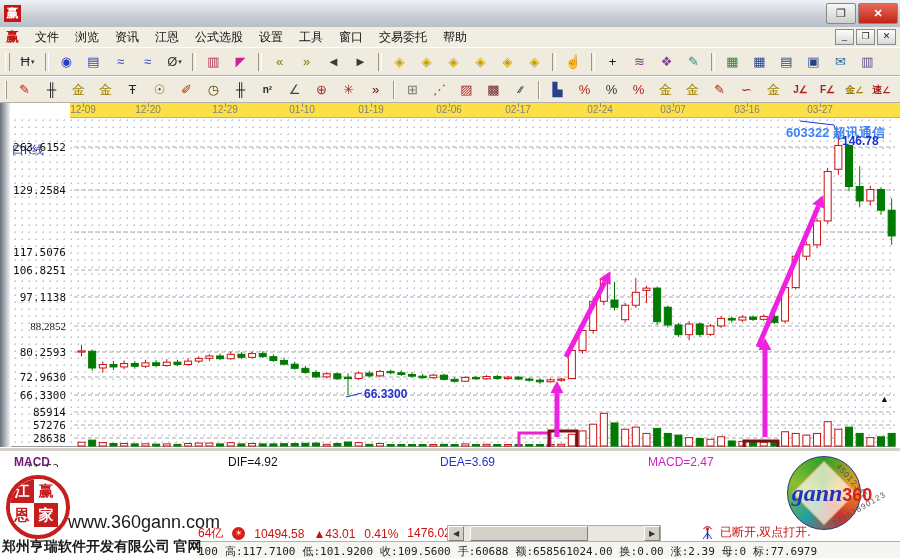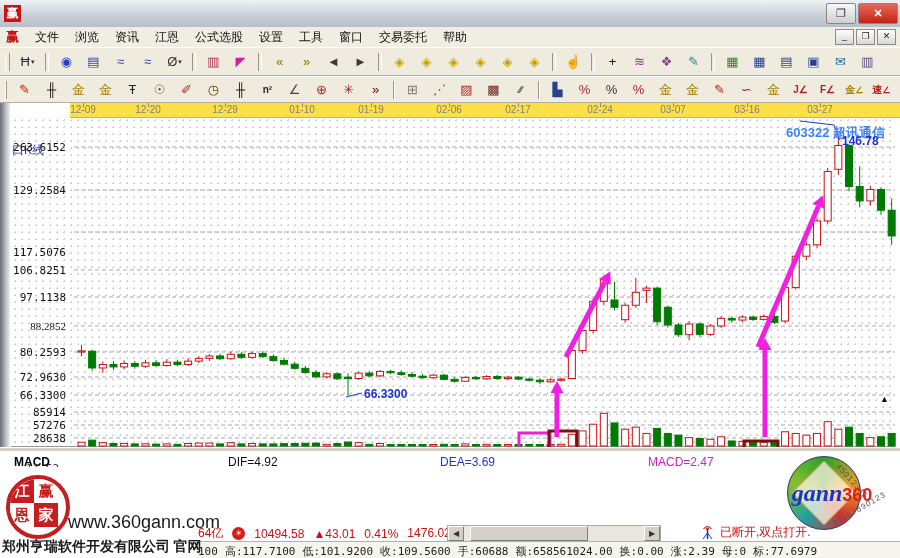--- a/index.html
+++ b/index.html
@@ -48,21 +48,21 @@
     font-family:"DejaVu Sans Mono",monospace;}
   #chart-svg{left:0;top:0;width:900px;height:558px;pointer-events:none;}
   #splitter{left:0;top:447px;width:900px;height:4px;background:#d4d0c8;
     border-top:1px solid #fff;border-bottom:1px solid #979385;}
   
   #stock-label{left:786px;top:124px;font-size:13px;font-weight:bold;color:#3b82f6;}
   #high-label{left:842px;top:134px;font-size:12px;font-weight:bold;color:#2233cc;}
   #low-label{left:364px;top:387px;font-size:12px;font-weight:bold;color:#2233cc;}
   
   #macdpane{left:0;top:451px;width:900px;height:73px;background:#fff;}
-  #macd-name{left:14px;top:455px;font-size:12px;font-weight:bold;color:#000000;}
+  #macd-name{left:14px;top:455px;font-size:12px;font-weight:bold;color:#701a75;}
   #macd-s1{left:26px;top:462px;font-size:11px;color:#333;font-family:"DejaVu Sans Mono",monospace;}
   #macd-s2{left:34px;top:474px;font-size:11px;color:#333;font-family:"DejaVu Sans Mono",monospace;}
   #macd-dif{left:228px;top:455px;font-size:12px;color:#111;}
   #macd-dea{left:440px;top:455px;font-size:12px;color:#2233cc;}
   #macd-macd{left:648px;top:455px;font-size:12px;color:#cc22cc;}
   
   #status1{left:0;top:524px;width:900px;height:17px;background:#fff;z-index:5;}
   #status1 .grp{position:absolute;left:198px;top:1px;display:flex;align-items:center;
     font-size:12px;color:#cc1111;white-space:nowrap;}
   #status1 .grp span{margin-right:9px;}

